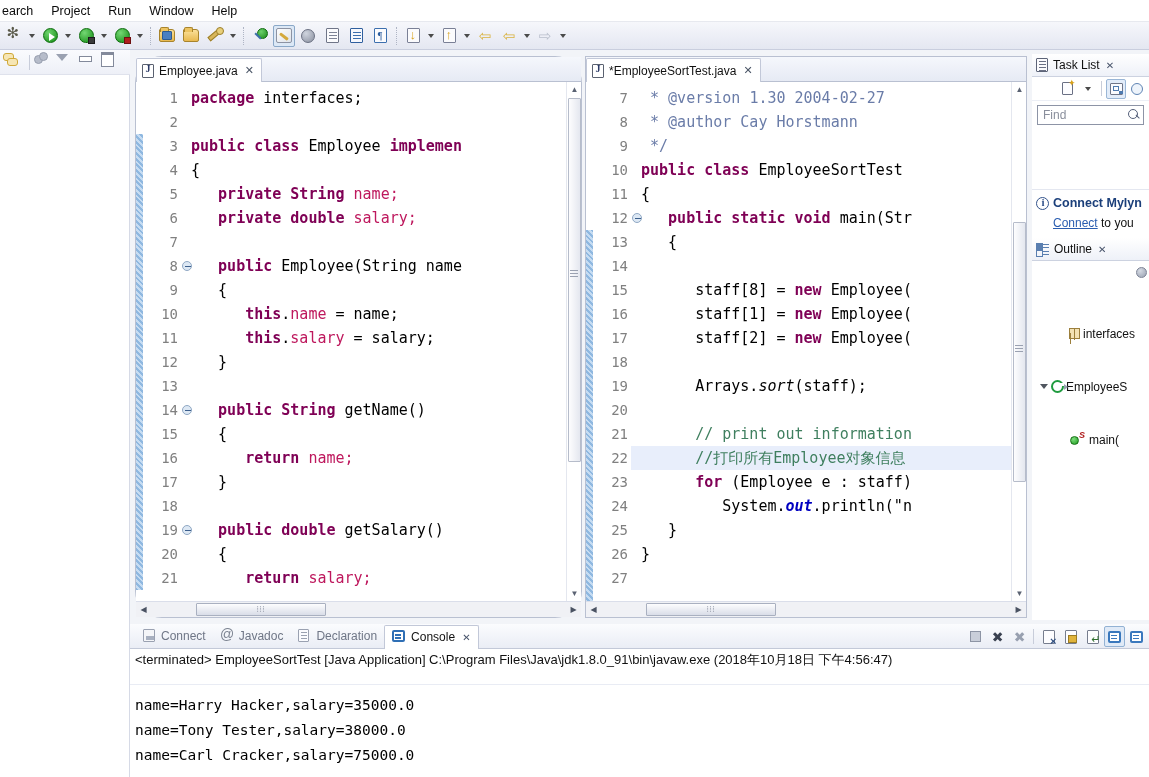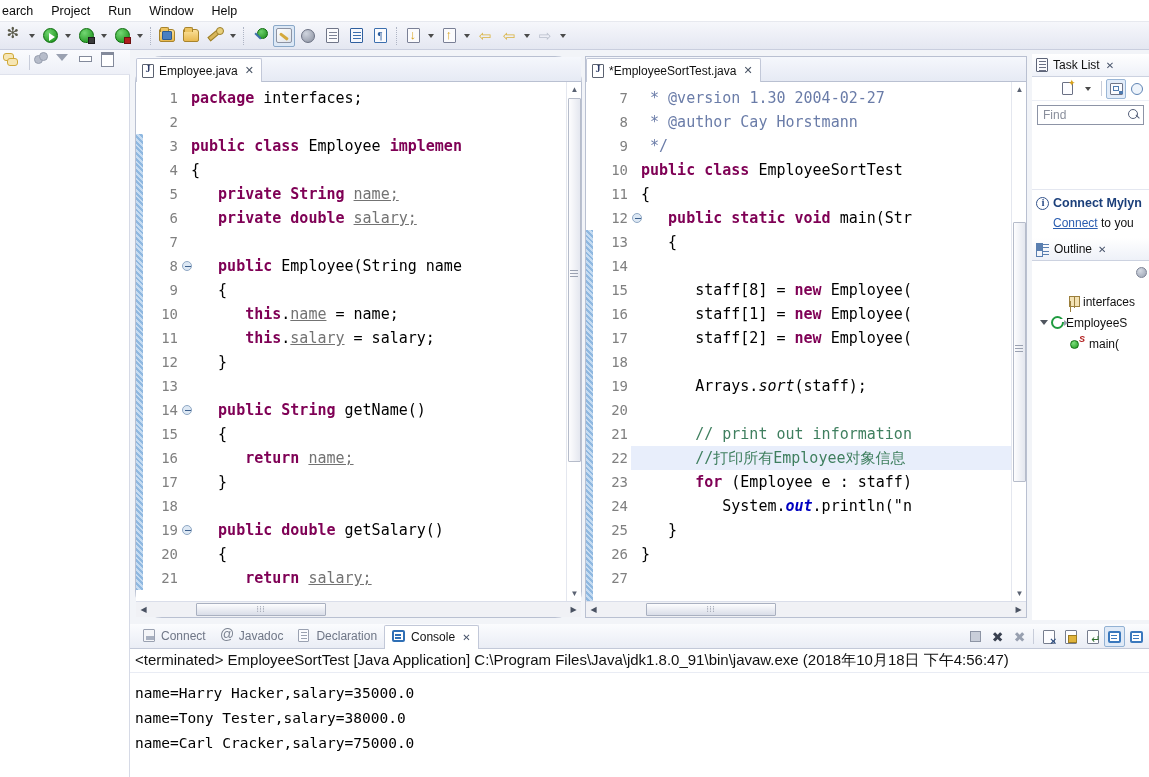--- a/index.html
+++ b/index.html
@@ -294,21 +294,21 @@
     padding-top: 4px; padding-left: 10px;
     font-family: "DejaVu Sans Mono", monospace; font-size: 15px;
   }
   .cl { height: 24px; line-height: 24px; white-space: pre; }
   .cl.hl {
     background: #e8eefb;
     margin-left: -10px; padding-left: 10px;
     width: calc(100% + 10px);
   }
   .kw  { color: #7f0055; font-weight: bold; }
-  .fld { color: #737373; text-decoration: underline; }
+  .fld { color: #be185d; }
   .fldi{ color: #0000c0; font-weight: bold; font-style: italic; }
   .cmt { color: #3f7f5f; }
   .doc { color: #6a7ca8; }
   .ital{ font-style: italic; }
   .pln { color: #000000; }
 
   
   .vsb {
     position: absolute; right: 0; top: 0; width: 15px; bottom: 0;
     background: #ffffff; border-left: 1px solid #e4e7ef;
@@ -457,21 +457,21 @@
   }
   .mylyn-sub {
     margin-top: 6px; padding-left: 17px;
     font-size: 12px; color: #111; white-space: nowrap;
   }
   .mylyn-sub a { color: #2a5db0; text-decoration: underline; }
 
   .outline-body { padding-top: 4px; }
   .ol-row {
     display: flex; align-items: center; height: 21px;
-    font-size: 12px; color: #111; white-space: nowrap;
+    font-size: 12px; color: #111; white-space: nowrap; margin-top: 32px;
   }
   .ol-tw {
     width: 13px; flex: 0 0 13px; display: flex; align-items: center;
     justify-content: center;
   }
   .ol-tw.open::after {
     content: ""; width: 0; height: 0;
     border-left: 4px solid transparent; border-right: 4px solid transparent;
     border-top: 5px solid #50565f;
   }
@@ -615,22 +615,22 @@
     width: 13px; height: 12px; background: #ffffff;
     border: 2px solid #3a78bd; border-radius: 2px; position: relative;
   }
   .ic-cons2::after {
     content: ""; position: absolute; left: 1px; top: 2px;
     width: 6px; height: 1.5px; background: #3a78bd;
     box-shadow: 0 3px 0 #3a78bd;
   }
 
   .console-launch {
-    height: 24px; padding: 2px 0 0 5px;
-    font-size: 15px; color: #111; white-space: nowrap;
+    height: 36px; padding: 2px 0 0 5px;
+    font-size: 13px; color: #111; white-space: nowrap;
     border-bottom: 1px solid #e9ecf4;
   }
   .console-out {
     padding: 8px 0 0 5px;
     font-family: "DejaVu Sans Mono", monospace; font-size: 14.5px;
     color: #000; line-height: 25px;
   }
   .console-out div { white-space: pre; }
 </style>
 </head>

